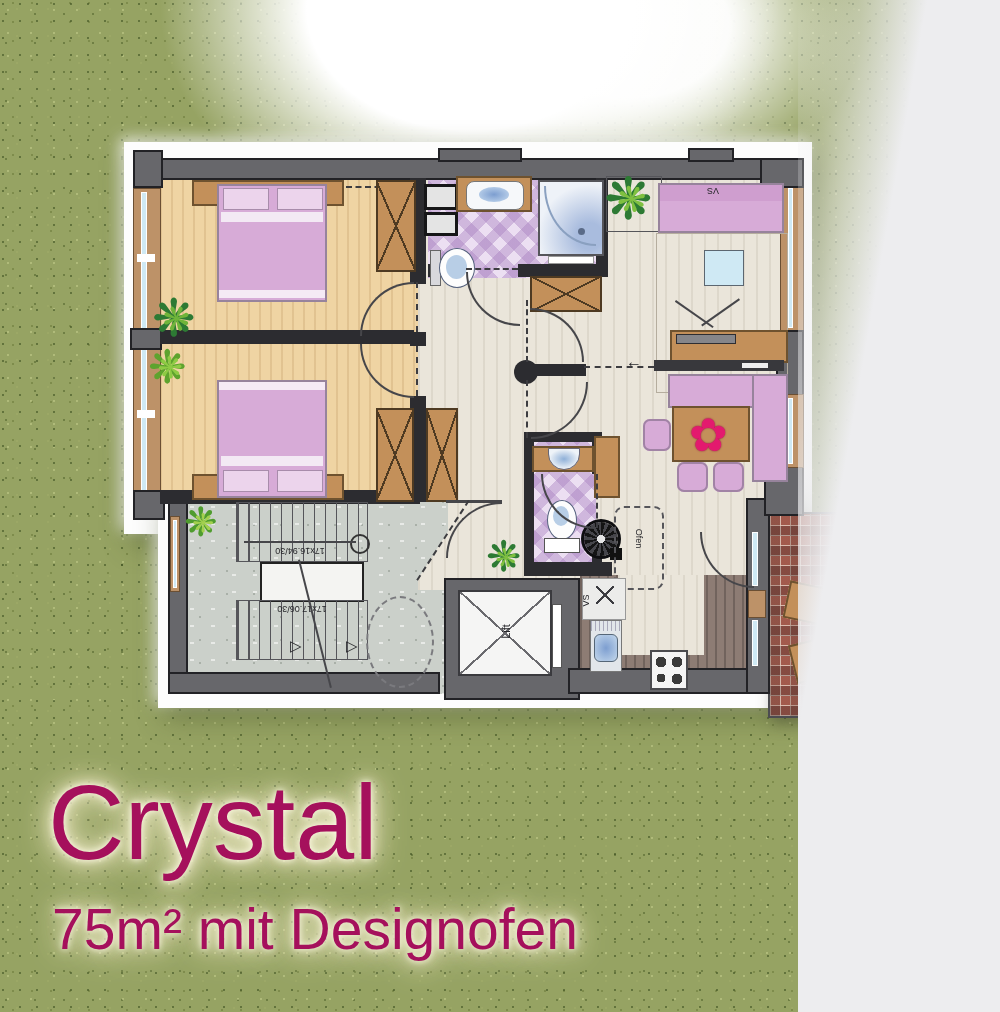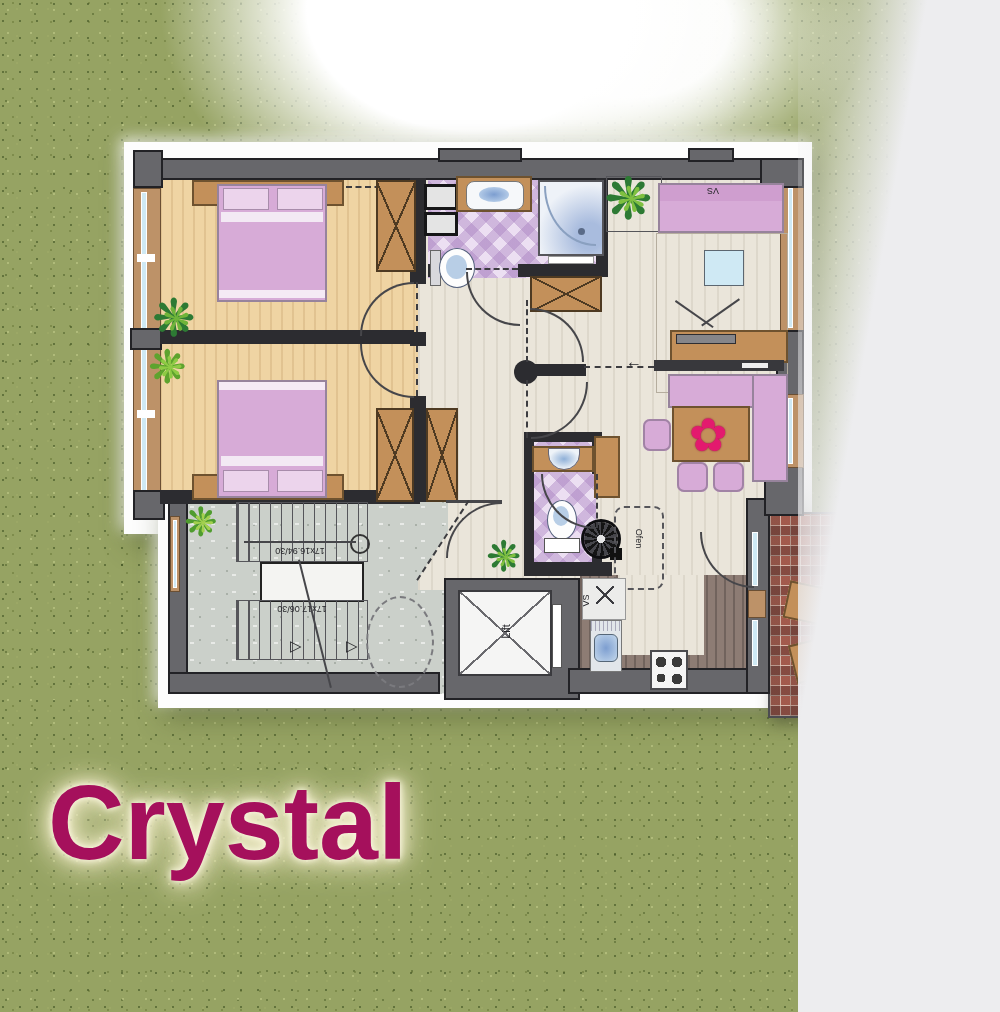--- a/index.html
+++ b/index.html
@@ -68,21 +68,21 @@
   .xmark{background-image:
      linear-gradient(to top right, transparent calc(50% - 1px), #3c3c40 calc(50% - 1px), #3c3c40 calc(50% + 1px), transparent calc(50% + 1px)),
      linear-gradient(to bottom right, transparent calc(50% - 1px), #3c3c40 calc(50% - 1px), #3c3c40 calc(50% + 1px), transparent calc(50% + 1px));}
   .stove{background-color:#f4f4f4;box-shadow:inset 0 0 0 2px #4a4a4e;background-image:
      radial-gradient(circle 5.5px at 11px 12px,#3a3a3a 97%,transparent),
      radial-gradient(circle 5.5px at 27px 12px,#3a3a3a 97%,transparent),
      radial-gradient(circle 4.5px at 11px 28px,#3a3a3a 97%,transparent),
      radial-gradient(circle 5.5px at 27px 29px,#3a3a3a 97%,transparent);}
   .palm{font-size:46px;line-height:1;}
   .palm span{position:absolute;left:0;top:0;}
-  .title{color:#a5105c;font-weight:bold;
+  .title{color:#a5105c;font-weight:normal;
      text-shadow:0 0 6px #fdfbe8, 0 0 14px #f6f0cf, 0 0 26px #f3edc9, 0 3px 34px #f3edc9;}
 </style>
 </head>
 <body>
 
 <div class="scene">
 
   <div class="abs glow" style="left:0;top:0;width:1000px;height:430px;"></div>
 
   <div class="abs band" style="left:124px;top:142px;width:688px;height:392px;"></div>
@@ -269,14 +269,15 @@
     <span style="color:#7fc040;font-size:26px;left:9px;top:9px;transform:rotate(30deg);">❋</span>
   </div>
   <div class="abs palm" style="left:184px;top:502px;width:46px;height:46px;">
     <span style="color:#4f9c2e;font-size:40px;">❋</span>
     <span style="color:#a3d04e;font-size:26px;left:8px;top:8px;transform:rotate(45deg);">❋</span>
   </div>
 
   <div class="abs rfade" style="left:798px;top:0;width:202px;height:1012px;"></div>
 
   <div class="abs title" style="left:48px;top:762px;font-size:106px;">Crystal</div>
+  <div class="abs title" style="left:52px;top:896px;font-size:57px;">75m² mit Designofen</div>
 
 </div>
 
 </body></html>

